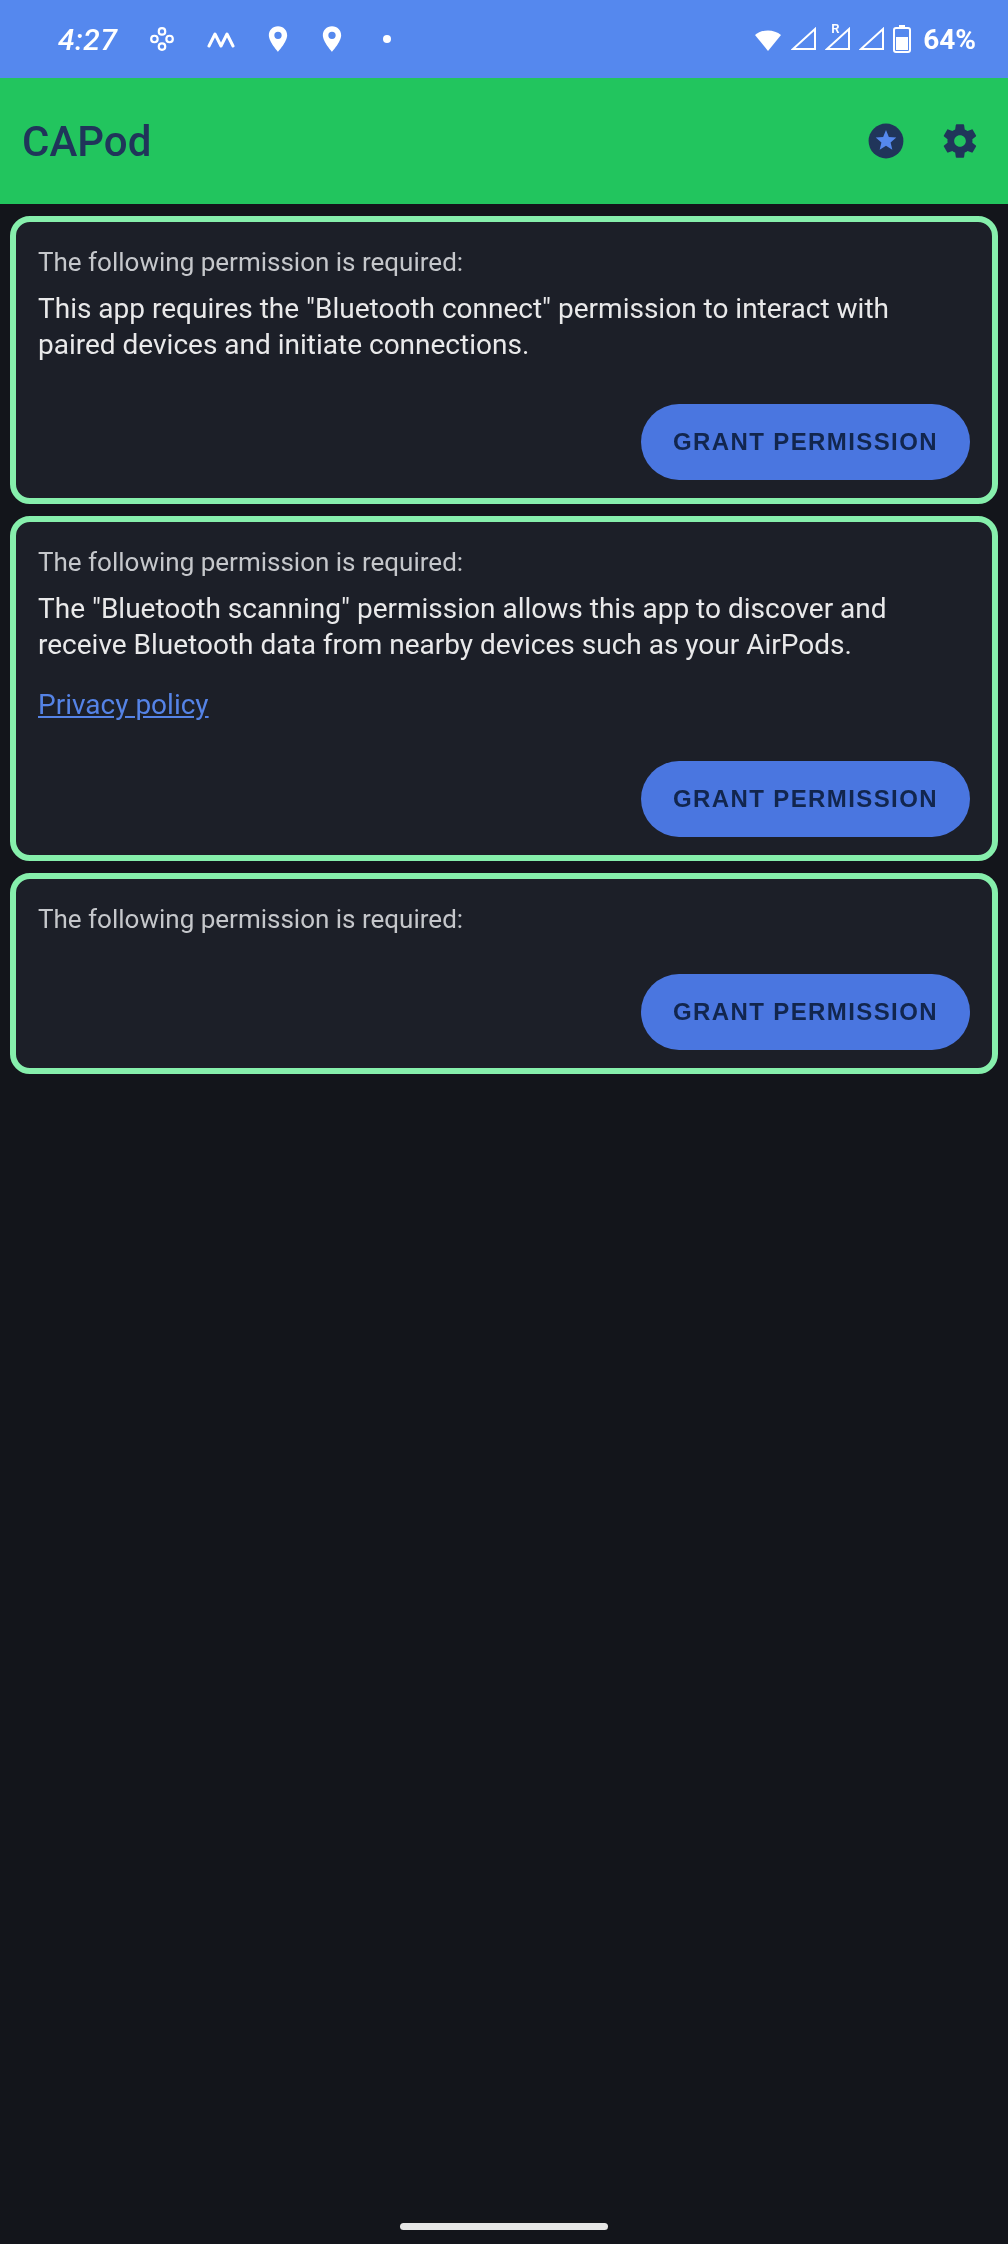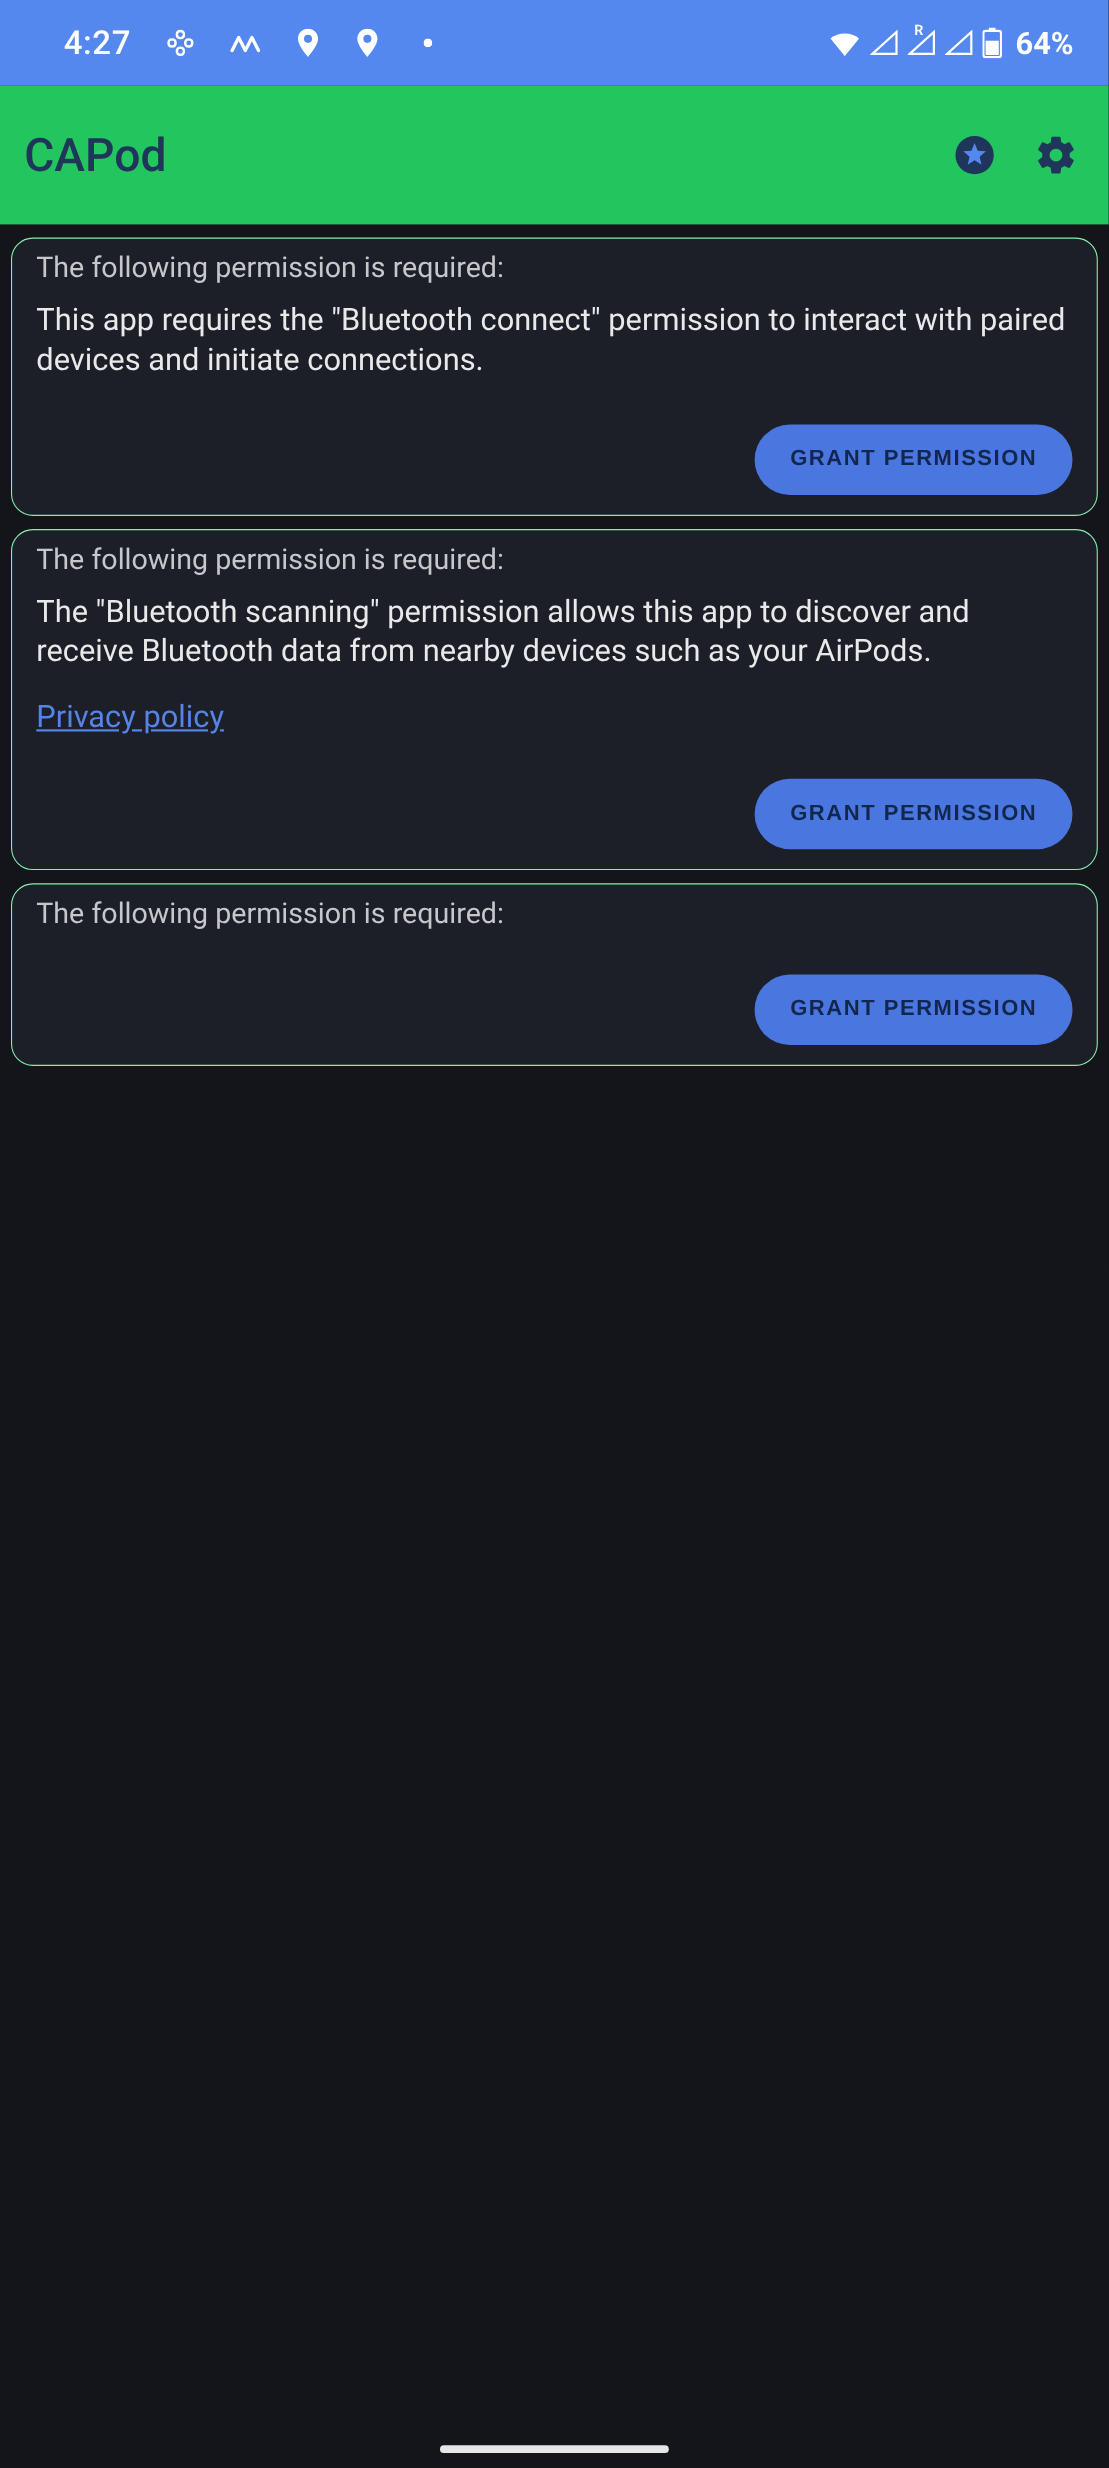--- a/index.html
+++ b/index.html
@@ -23,20 +23,21 @@
       display: flex;
       align-items: center;
       justify-content: space-between;
       padding: 0 32px 0 58px;
       color: #0d2355;
     }
     .status-left {
       display: flex;
       align-items: center;
       gap: 32px;
+      font-style: italic;
     }
     .status-time {
       font-size: 30px;
       font-weight: 500;
       color: #ffffff;
       letter-spacing: 0.5px;
     }
     .status-icon {
       display: inline-flex;
       align-items: center;
@@ -82,24 +83,24 @@
       align-items: center;
       justify-content: center;
       cursor: pointer;
     }
 
     
     .content {
       padding: 12px 10px;
     }
     .card {
-      border: 1px solid #86efac;
+      border: 6px solid #86efac;
       border-radius: 20px;
       background: #1c1f28;
-      padding: 12px 22px 18px 22px;
+      padding: 25px 22px 18px 22px;
       margin-bottom: 12px;
     }
     .card-preamble {
       font-size: 26px;
       color: #c5c7cb;
       margin-bottom: 14px;
     }
     .card-title {
       font-size: 36px;
       font-weight: 400;
@@ -121,24 +122,24 @@
     }
     .card-actions {
       display: flex;
       justify-content: flex-end;
       margin-top: 40px;
     }
     .grant-btn {
       background: #4a76e0;
       color: #12264e;
       border: none;
-      height: 64px;
+      height: 76px;
       padding: 0 32px;
       border-radius: 38px;
-      font-size: 20px;
+      font-size: 24px;
       font-weight: 600;
       letter-spacing: 1.4px;
       cursor: pointer;
     }
 
     
     .nav-indicator {
       position: absolute;
       bottom: 14px;
       left: 50%;

